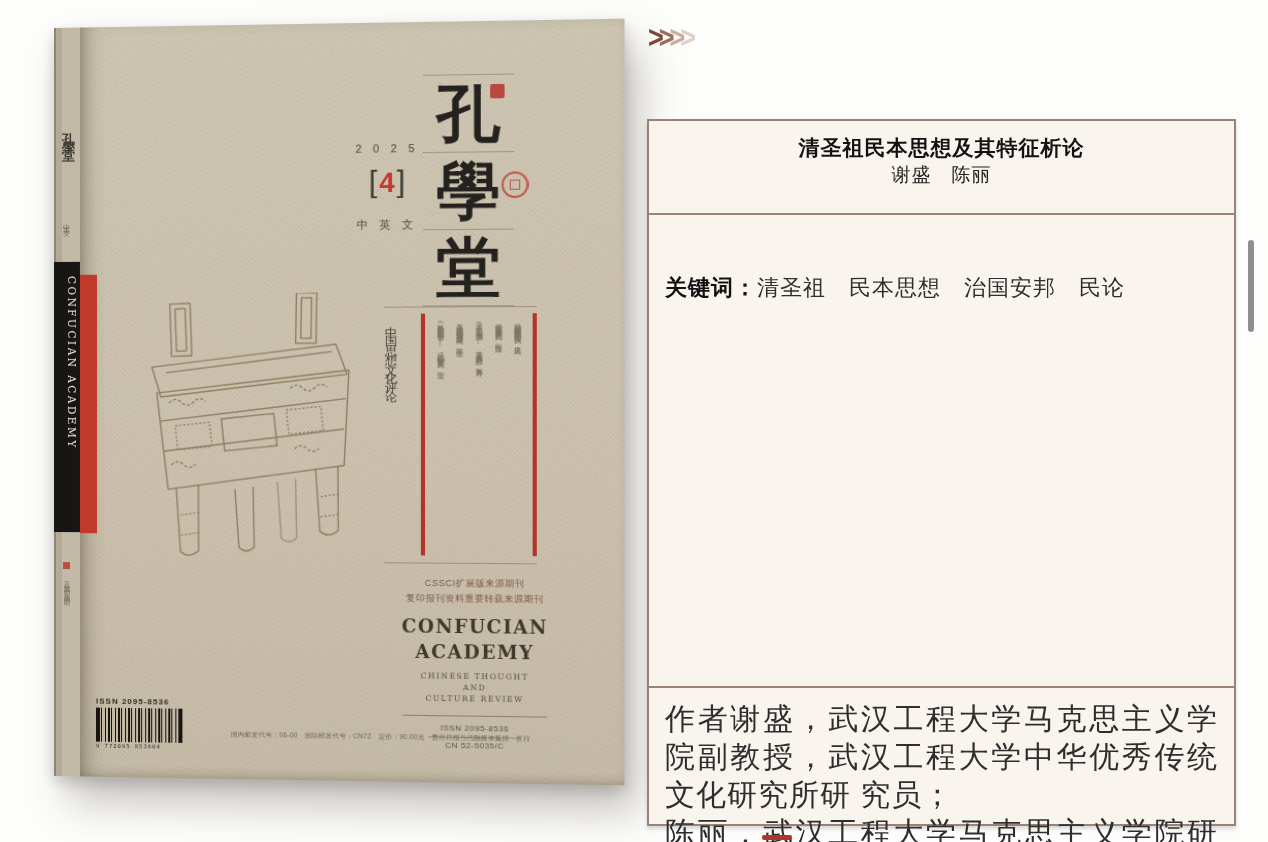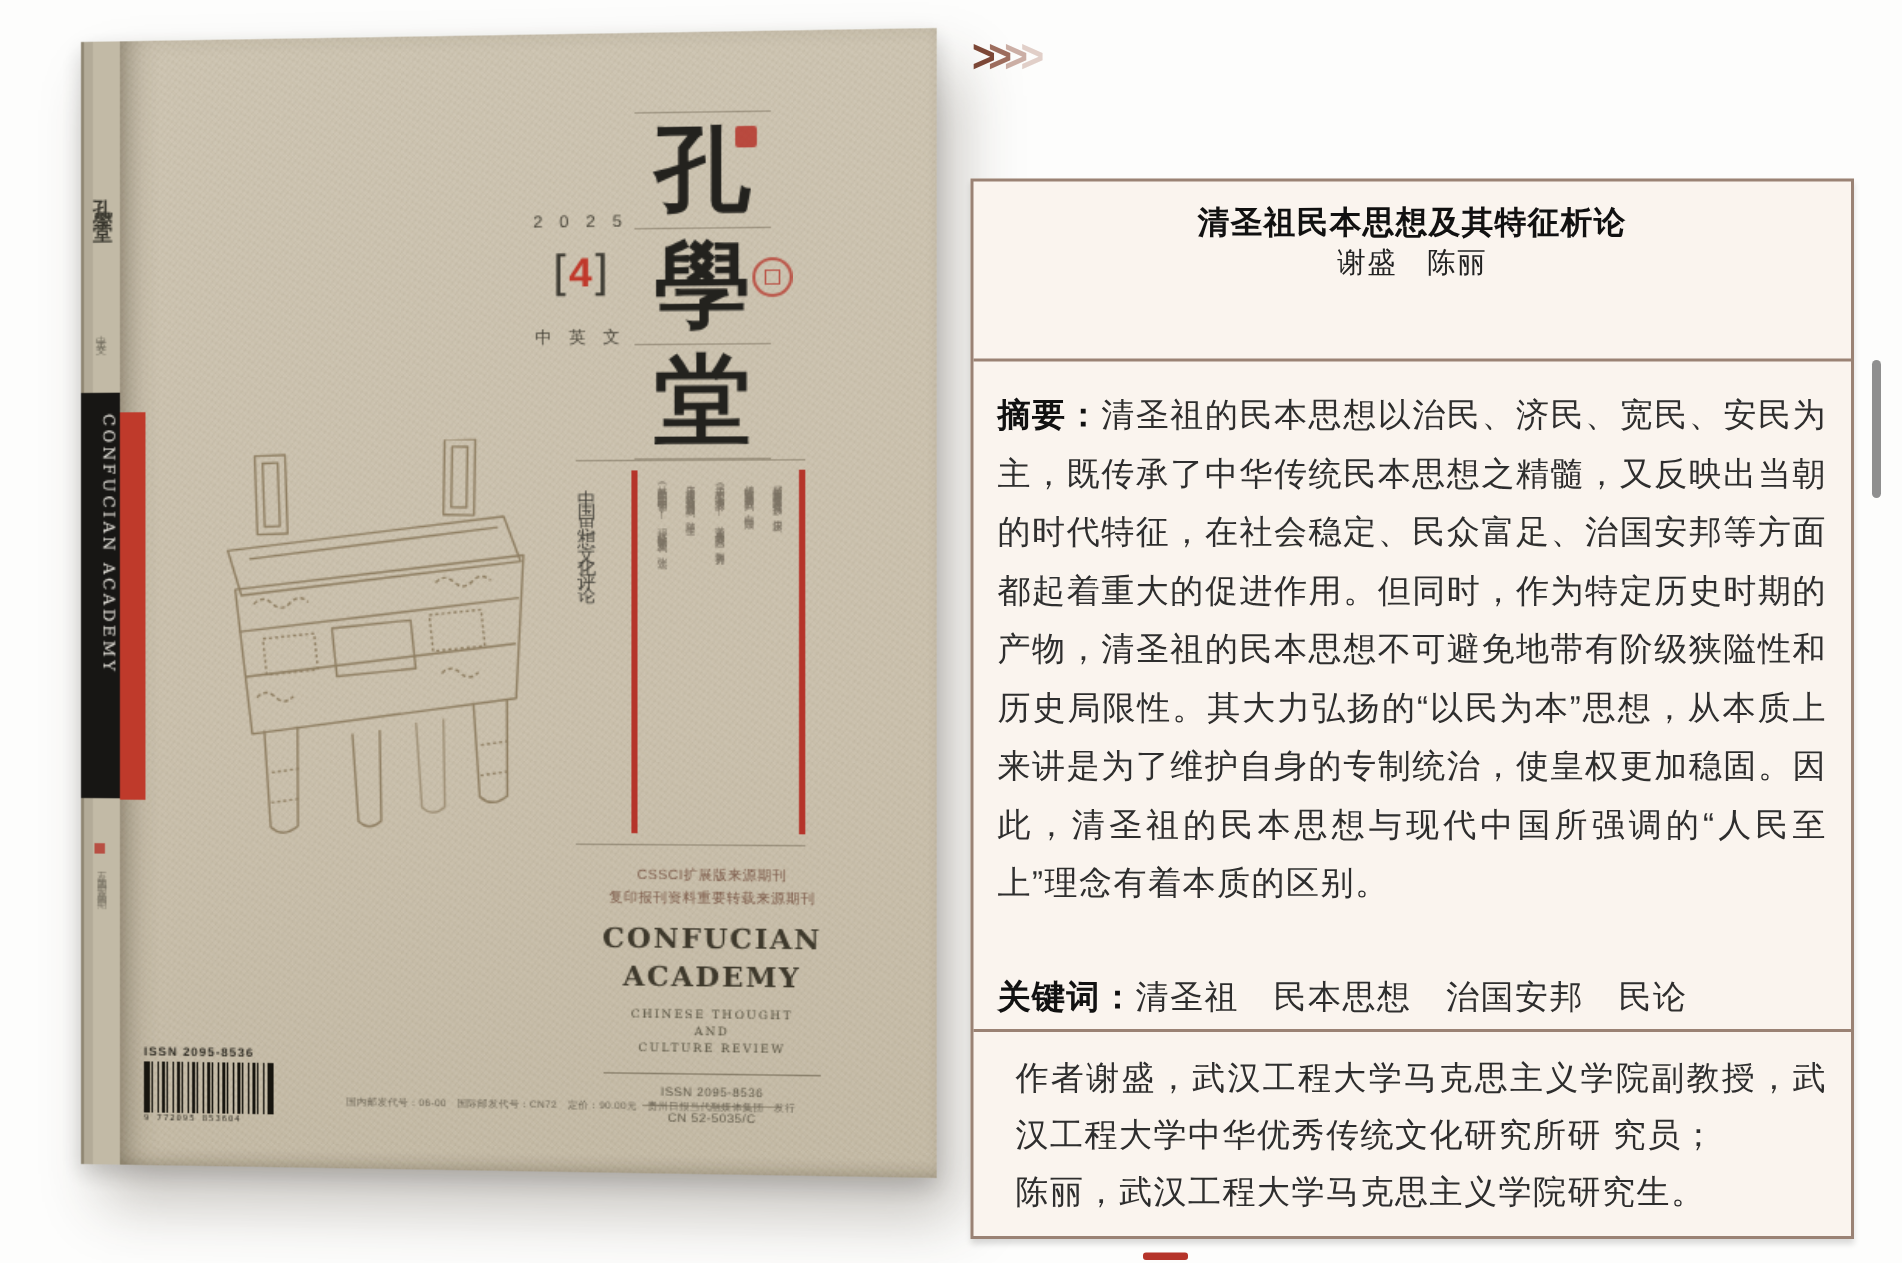--- a/index.html
+++ b/index.html
@@ -97,30 +97,30 @@
   .section-header { position:absolute; left:648px; top:16px; height:44px; display:flex; align-items:center; }
   .chevrons { display:flex; margin-right:16px; }
   .chevrons span { font-weight:900; font-size:27px; line-height:1; transform:scaleY(1.15); margin-right:-5px; }
   .chev-0 { color:#7c4736; } .chev-1 { color:rgba(140,84,66,.85); }
   .chev-2 { color:rgba(170,122,106,.6); } .chev-3 { color:rgba(190,150,138,.45); }
   .section-title { font-size:23px; font-weight:700; color:#8a5543; letter-spacing:2px; }
 
   .card { position:absolute; left:647px; top:119px; width:589px; height:707px;
           background:#faf4ee; border:2px solid #9a8274;
           box-shadow:0 3px 4px rgba(0,0,0,.14); color:#333; }
-  .card-head { height:120px; border-bottom:2px solid #9a8274; text-align:center; padding-top:13px; }
+  .card-head { height:94px; border-bottom:2px solid #9a8274; text-align:center; padding-top:13px; }
   .card-title { font-size:21px; font-weight:700; color:#111; letter-spacing:1px; }
   .card-authors { font-size:19px; color:#222; letter-spacing:1px; }
   .card-body { padding:16px 16px 0 16px; }
   .abstract { font-size:22px; line-height:39px; letter-spacing:1px; text-align:justify; color:#2e2e2e; }
   .abstract b, .keywords b { color:#111; }
   .keywords { font-size:22px; line-height:39px; letter-spacing:1px; margin-top:37px; color:#2e2e2e; }
   .card-foot { position:absolute; left:0; right:0; top:565px; bottom:0;
                border-top:2px solid #9a8274; padding:12px 16px 0 16px; }
-  .bio { font-size:22px; line-height:38px; letter-spacing:1px; text-align:justify; color:#2e2e2e;margin-left:12px; }
+  .bio { font-size:30px; line-height:38px; letter-spacing:1px; text-align:justify; color:#2e2e2e; }
 
   .page-dash { position:absolute; left:762px; top:835px; width:30px; height:5px;
                background:#b5342a; border-radius:2px; }
   .scroll-thumb { position:absolute; left:1248px; top:240px; width:6px; height:92px;
                   background:#8f8f8f; border-radius:3px; }
 </style>
 </head>
 <body>
 
 <div class="stage">
@@ -238,23 +238,20 @@
         <span class="chev-3">&gt;</span>
     </div>
   </div>
 
   <div class="card">
     <div class="card-head">
       <div class="card-title">清圣祖民本思想及其特征析论</div>
       <div class="card-authors">谢盛　陈丽</div>
     </div>
     <div class="card-body">
-      <div class="abstract">
-        <b>摘要：</b><span>清圣祖的民本思想以治民、济民、宽民、安民为主，既传承了中华传统民本思想之精髓，又反映出当朝的时代特征，在社会稳定、民众富足、治国安邦等方面都起着重大的促进作用。但同时，作为特定历史时期的产物，清圣祖的民本思想不可避免地带有阶级狭隘性和历史局限性。其大力弘扬的“以民为本”思想，从本质上来讲是为了维护自身的专制统治，使皇权更加稳固。因此，清圣祖的民本思想与现代中国所强调的“人民至上”理念有着本质的区别。</span>
-      </div>
       <div class="keywords">
         <b>关键词：</b><span>清圣祖　民本思想　治国安邦　民论</span>
       </div>
     </div>
     <div class="card-foot">
       <div class="bio">作者谢盛，武汉工程大学马克思主义学院副教授，武汉工程大学中华优秀传统文化研究所研 究员；</div>
       <div class="bio">陈丽，武汉工程大学马克思主义学院研究生。</div>
     </div>
   </div>
 

